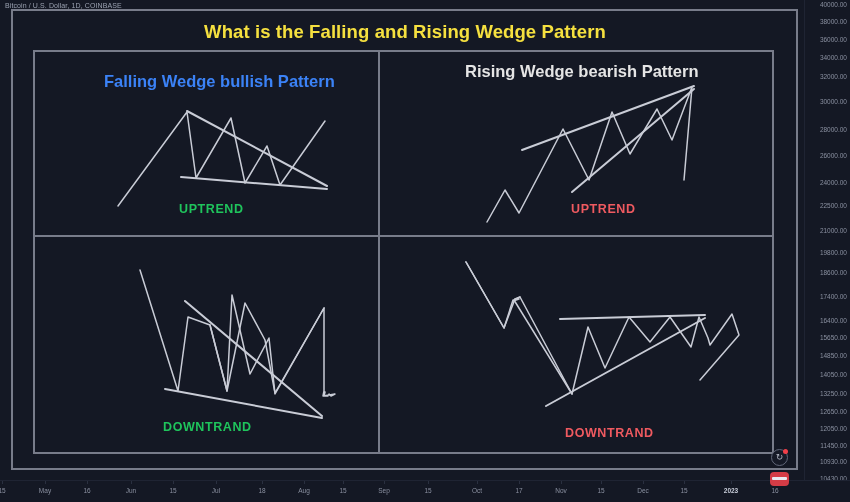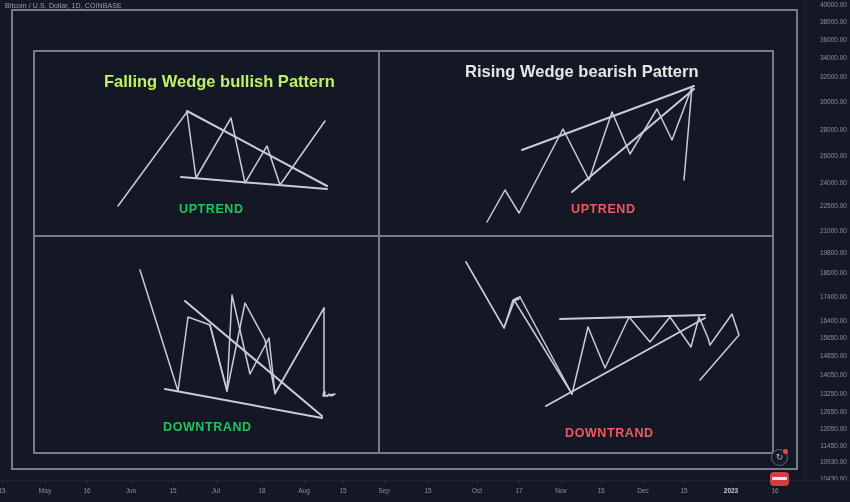--- a/index.html
+++ b/index.html
@@ -133,21 +133,21 @@
     z-index: 7;
   }
   
   .quad-heading {
     position: absolute;
     font-size: 16.5px;
     font-weight: bold;
     z-index: 12;
     white-space: nowrap;
   }
-  #heading-falling { left: 104px; top: 72px; color: #bef264; }
+  #heading-falling { left: 104px; top: 72px; color: #3b82f6; }
   #heading-rising  { left: 465px; top: 62px; color: #e5e5e5; }
   
   .trend-label {
     position: absolute;
     font-size: 12.5px;
     font-weight: bold;
     letter-spacing: 0.6px;
     z-index: 12;
     white-space: nowrap;
   }
@@ -232,20 +232,21 @@
 </style>
 </head>
 <body>
 
 <div id="chart-app">
 
   <div id="symbol-legend">Bitcoin / U.S. Dollar, 1D, COINBASE</div>
 
   <div id="outer-frame"></div>
 
+  <div id="main-title">What is the Falling and Rising Wedge Pattern</div>
 
   <div id="quad-grid"></div>
   <div id="quad-vline"></div>
   <div id="quad-hline"></div>
 
   <div class="quad-heading" id="heading-falling">Falling Wedge bullish Pattern</div>
   <div class="quad-heading" id="heading-rising">Rising Wedge bearish Pattern</div>
 
   <div class="trend-label" id="trend-tl">UPTREND</div>
   <div class="trend-label" id="trend-tr">UPTREND</div>

